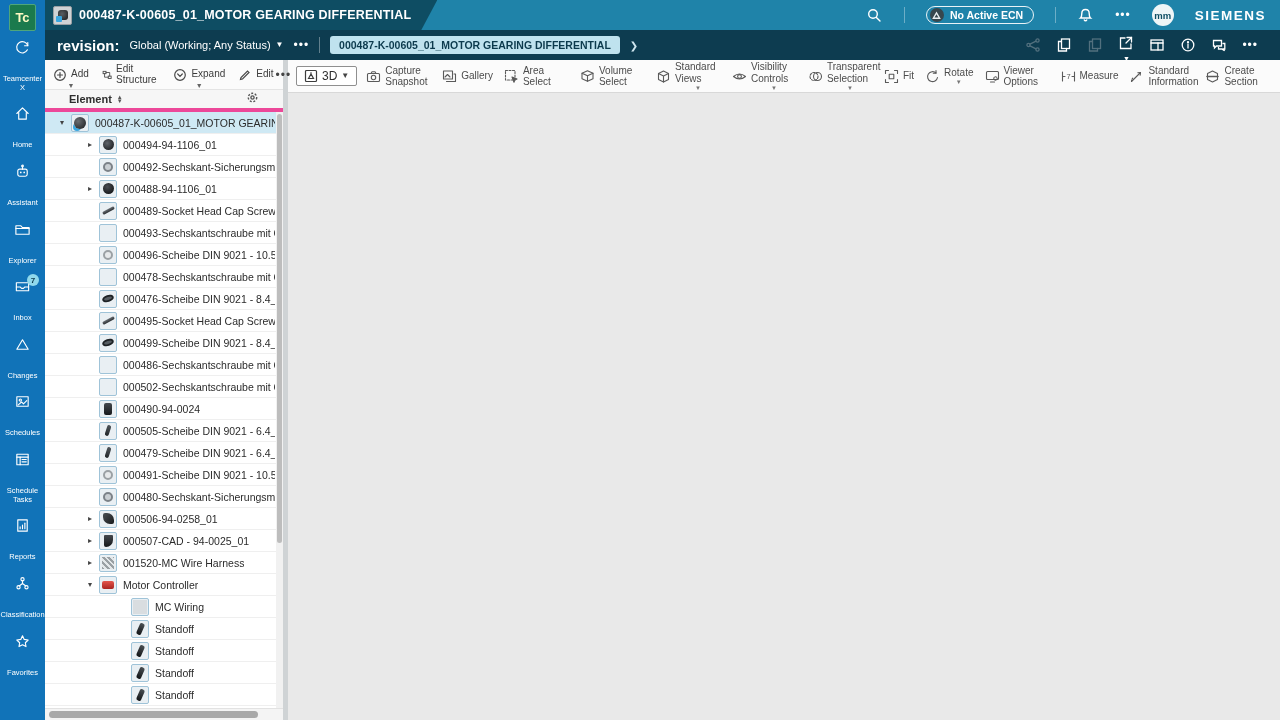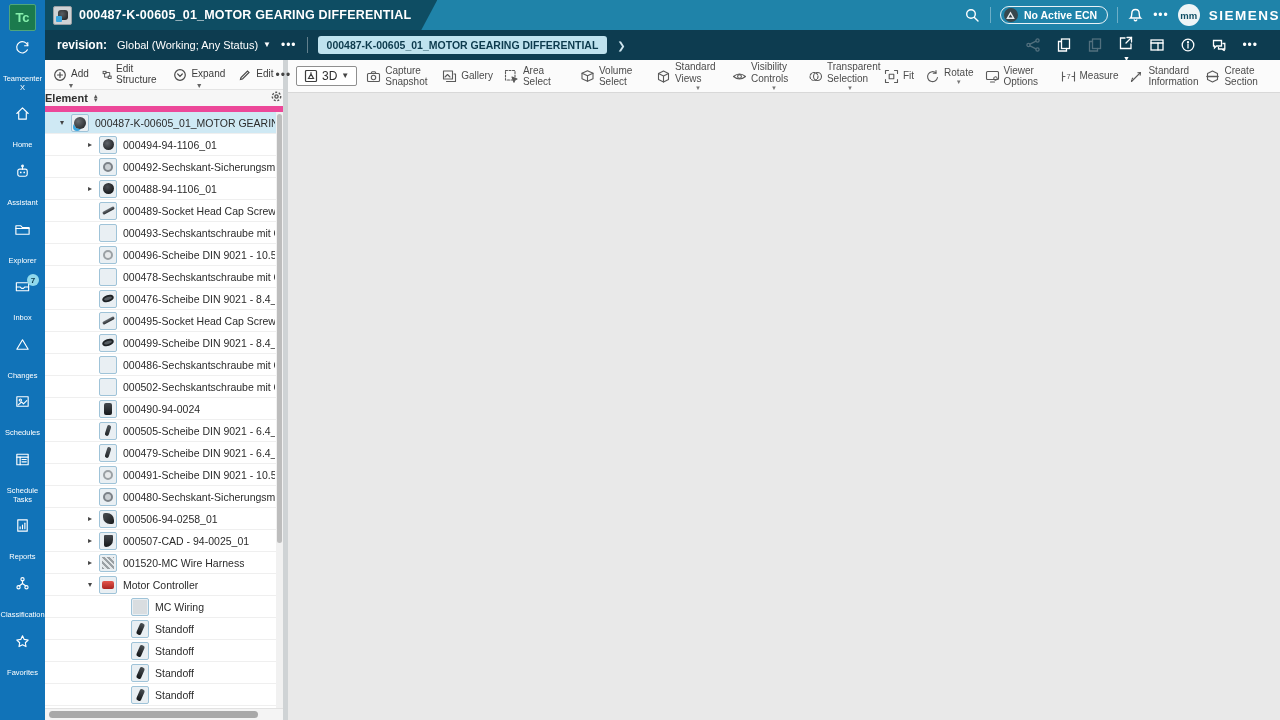--- a/index.html
+++ b/index.html
@@ -1,72 +1,72 @@
 <!DOCTYPE html>
 <html><head>
 <meta charset="utf-8">
 <style>
   *{box-sizing:border-box;margin:0;padding:0;font-family:"Liberation Sans",sans-serif}
   html,body{width:1280px;height:720px;overflow:hidden;background:#e9e9e9}
   #app{position:relative;width:1280px;height:720px;overflow:hidden}
 
   
   .rail{position:absolute;left:0;top:0;width:45px;height:720px;background:#1173b8;color:#fff;z-index:5}
-  .rail-logo{width:27px;height:27px;margin:4px auto 2px;background:#1b7a4d;border:1px solid #4ea67c;color:#86efac;
+  .rail-logo{width:27px;height:27px;margin:4px auto 2px;background:#1b7a4d;border:1px solid #4ea67c;color:#fef9c3;
     font-weight:bold;font-size:13px;display:flex;align-items:center;justify-content:center;border-radius:2px}
   .sb-item{display:flex;flex-direction:column;align-items:center;padding:6px 0 7px;cursor:pointer;position:relative}
   .sb-ico{width:17px;height:17px;stroke:#fff;fill:none;stroke-width:1.2;stroke-linecap:round;stroke-linejoin:round}
   .sb-label{font-size:7.5px;margin-top:19px;text-align:center;line-height:1.15;max-width:44px}
   .sb-badge{position:absolute;top:2px;right:6px;min-width:12px;height:12px;border-radius:7px;background:#8fd9ec;
     color:#0c3a4d;font-size:8px;font-weight:bold;display:flex;align-items:center;justify-content:center;padding:0 2px}
 
   
   .topbar{position:absolute;left:45px;top:0;right:0;height:30px;background:#1f83a9;display:flex;align-items:center;color:#fff}
   .title-tab{height:30px;display:flex;align-items:center;gap:7px;background:#0e4d63;padding:0 26px 0 8px;
     clip-path:polygon(0 0,100% 0,calc(100% - 16px) 100%,0 100%)}
   .title-thumb{width:19px;height:19px;background:#cfd3d5;border:1px solid #9aa0a4;border-radius:2px;position:relative;flex:0 0 auto}
   .title-thumb::before{content:"";position:absolute;inset:3px 3px 4px 4px;background:radial-gradient(circle at 40% 40%,#5a5e62,#1c1e20);border-radius:3px}
   .title-thumb::after{content:"";position:absolute;left:2px;bottom:2px;width:6px;height:6px;background:#3aa7e0;border-radius:1px}
   .title-text{font-size:12.5px;font-weight:bold;white-space:nowrap;letter-spacing:.2px}
-  .topbar-right{margin-left:auto;display:flex;align-items:center;gap:9px;}
+  .topbar-right{margin-left:auto;display:flex;align-items:center;gap:21px;padding-right:14px}
   .tb-ico{width:17px;height:17px;stroke:#fff;fill:none;stroke-width:1.4;stroke-linecap:round;cursor:pointer}
   .tb-divider{width:1px;height:16px;background:rgba(255,255,255,.35)}
   .ecn-pill{display:flex;align-items:center;gap:6px;border:1.5px solid rgba(255,255,255,.9);border-radius:11px;
     padding:1px 10px 1px 3px;cursor:pointer}
   .ecn-dot{width:14px;height:14px;border-radius:50%;background:#37474d;display:flex;align-items:center;justify-content:center}
   .ecn-dot svg{width:9px;height:9px;stroke:#e8edef;fill:none;stroke-width:1.5}
   .ecn-text{font-size:10.5px;font-weight:bold;white-space:nowrap}
   .dots{color:#fff;font-size:12px;letter-spacing:1px;cursor:pointer;line-height:1}
   .avatar{width:22px;height:22px;border-radius:50%;background:#eef5f7;color:#0e4d63;font-size:9.5px;font-weight:bold;
     display:flex;align-items:center;justify-content:center;cursor:pointer}
   .brand{font-size:13.5px;font-weight:bold;letter-spacing:1.5px}
 
   
   .subbar{position:absolute;left:45px;top:30px;right:0;height:30px;background:#0d3c50;display:flex;align-items:center;color:#fff;padding:0 12px;gap:10px}
-  .rev-label{font-size:12px;font-weight:bold}
+  .rev-label{font-size:15px;font-weight:bold}
   .rev-value{font-size:11px;display:flex;align-items:center;gap:5px;cursor:pointer}
   .caret-down{font-size:8px;line-height:1}
   .crumb-chip{background:#bfe2ee;color:#0c3a4d;font-size:10.5px;font-weight:bold;border-radius:3px;padding:3px 9px;
     white-space:nowrap;cursor:pointer}
   .crumb-next{font-size:10px;color:#cfe6ef}
   .subbar-right{margin-left:auto;display:flex;align-items:center;gap:15px;padding-right:10px}
   .sub-ico{width:16px;height:16px;stroke:#fff;fill:none;stroke-width:1.3;stroke-linecap:round;cursor:pointer}
   .sub-ico.disabled{stroke:#52707e;cursor:default}
   .open-group{position:relative}
   .open-group .mini-caret{position:absolute;left:50%;transform:translateX(-50%);bottom:-7px;font-size:7px;color:#fff}
 
   
   .panel{position:absolute;left:45px;top:60px;width:238px;bottom:0;background:#fff;display:flex;flex-direction:column;z-index:3}
   .panel-toolbar{height:30px;display:flex;align-items:center;gap:13px;padding:0 8px;background:#fbfbfb;border-bottom:1px solid #e4e4e4;color:#3c3c3c}
   .pt-btn{display:flex;align-items:center;gap:4px;font-size:10px;cursor:pointer;position:relative;line-height:1.05}
   .pt-btn svg{width:14px;height:14px;stroke:#4a4a4a;fill:none;stroke-width:1.2;stroke-linecap:round}
   .pt-caret{position:absolute;bottom:-8px;left:50%;transform:translateX(-50%);font-size:7px;color:#666}
   .pt-right{margin-left:auto;display:flex;align-items:flex-end;gap:2px}
   .pt-dots{color:#444;font-size:12px;letter-spacing:1px;cursor:pointer}
-  .el-header{height:22px;display:flex;align-items:center;background:#f6f6f6;border-bottom:6px solid #ec4899;padding:0 0;color:#2e2e2e}
+  .el-header{height:22px;display:flex;align-items:center;background:#f6f6f6;border-bottom:4px solid #ec4899;padding:0 24px;color:#2e2e2e}
   .el-title{font-size:11px;font-weight:bold}
   .sort-glyph{display:inline-flex;flex-direction:column;margin-left:5px;font-size:6px;line-height:4.5px;color:#555;cursor:pointer}
   .el-gear{margin-left:auto;cursor:pointer}
   .el-gear svg{width:13px;height:13px;stroke:#555;fill:none;stroke-width:1.4}
   .tree{flex:1;overflow:hidden;position:relative}
   .trow{height:22px;display:flex;align-items:center;border-bottom:1px solid #efefef;cursor:pointer;padding-right:8px}
   .trow.selected{background:#cfe9f4}
   .t-caret{width:10px;text-align:center;font-size:8px;color:#444;flex:0 0 auto}
   .trow.d0 .t-caret{margin-left:12px}
   .trow.d1 .t-caret{margin-left:40px}

